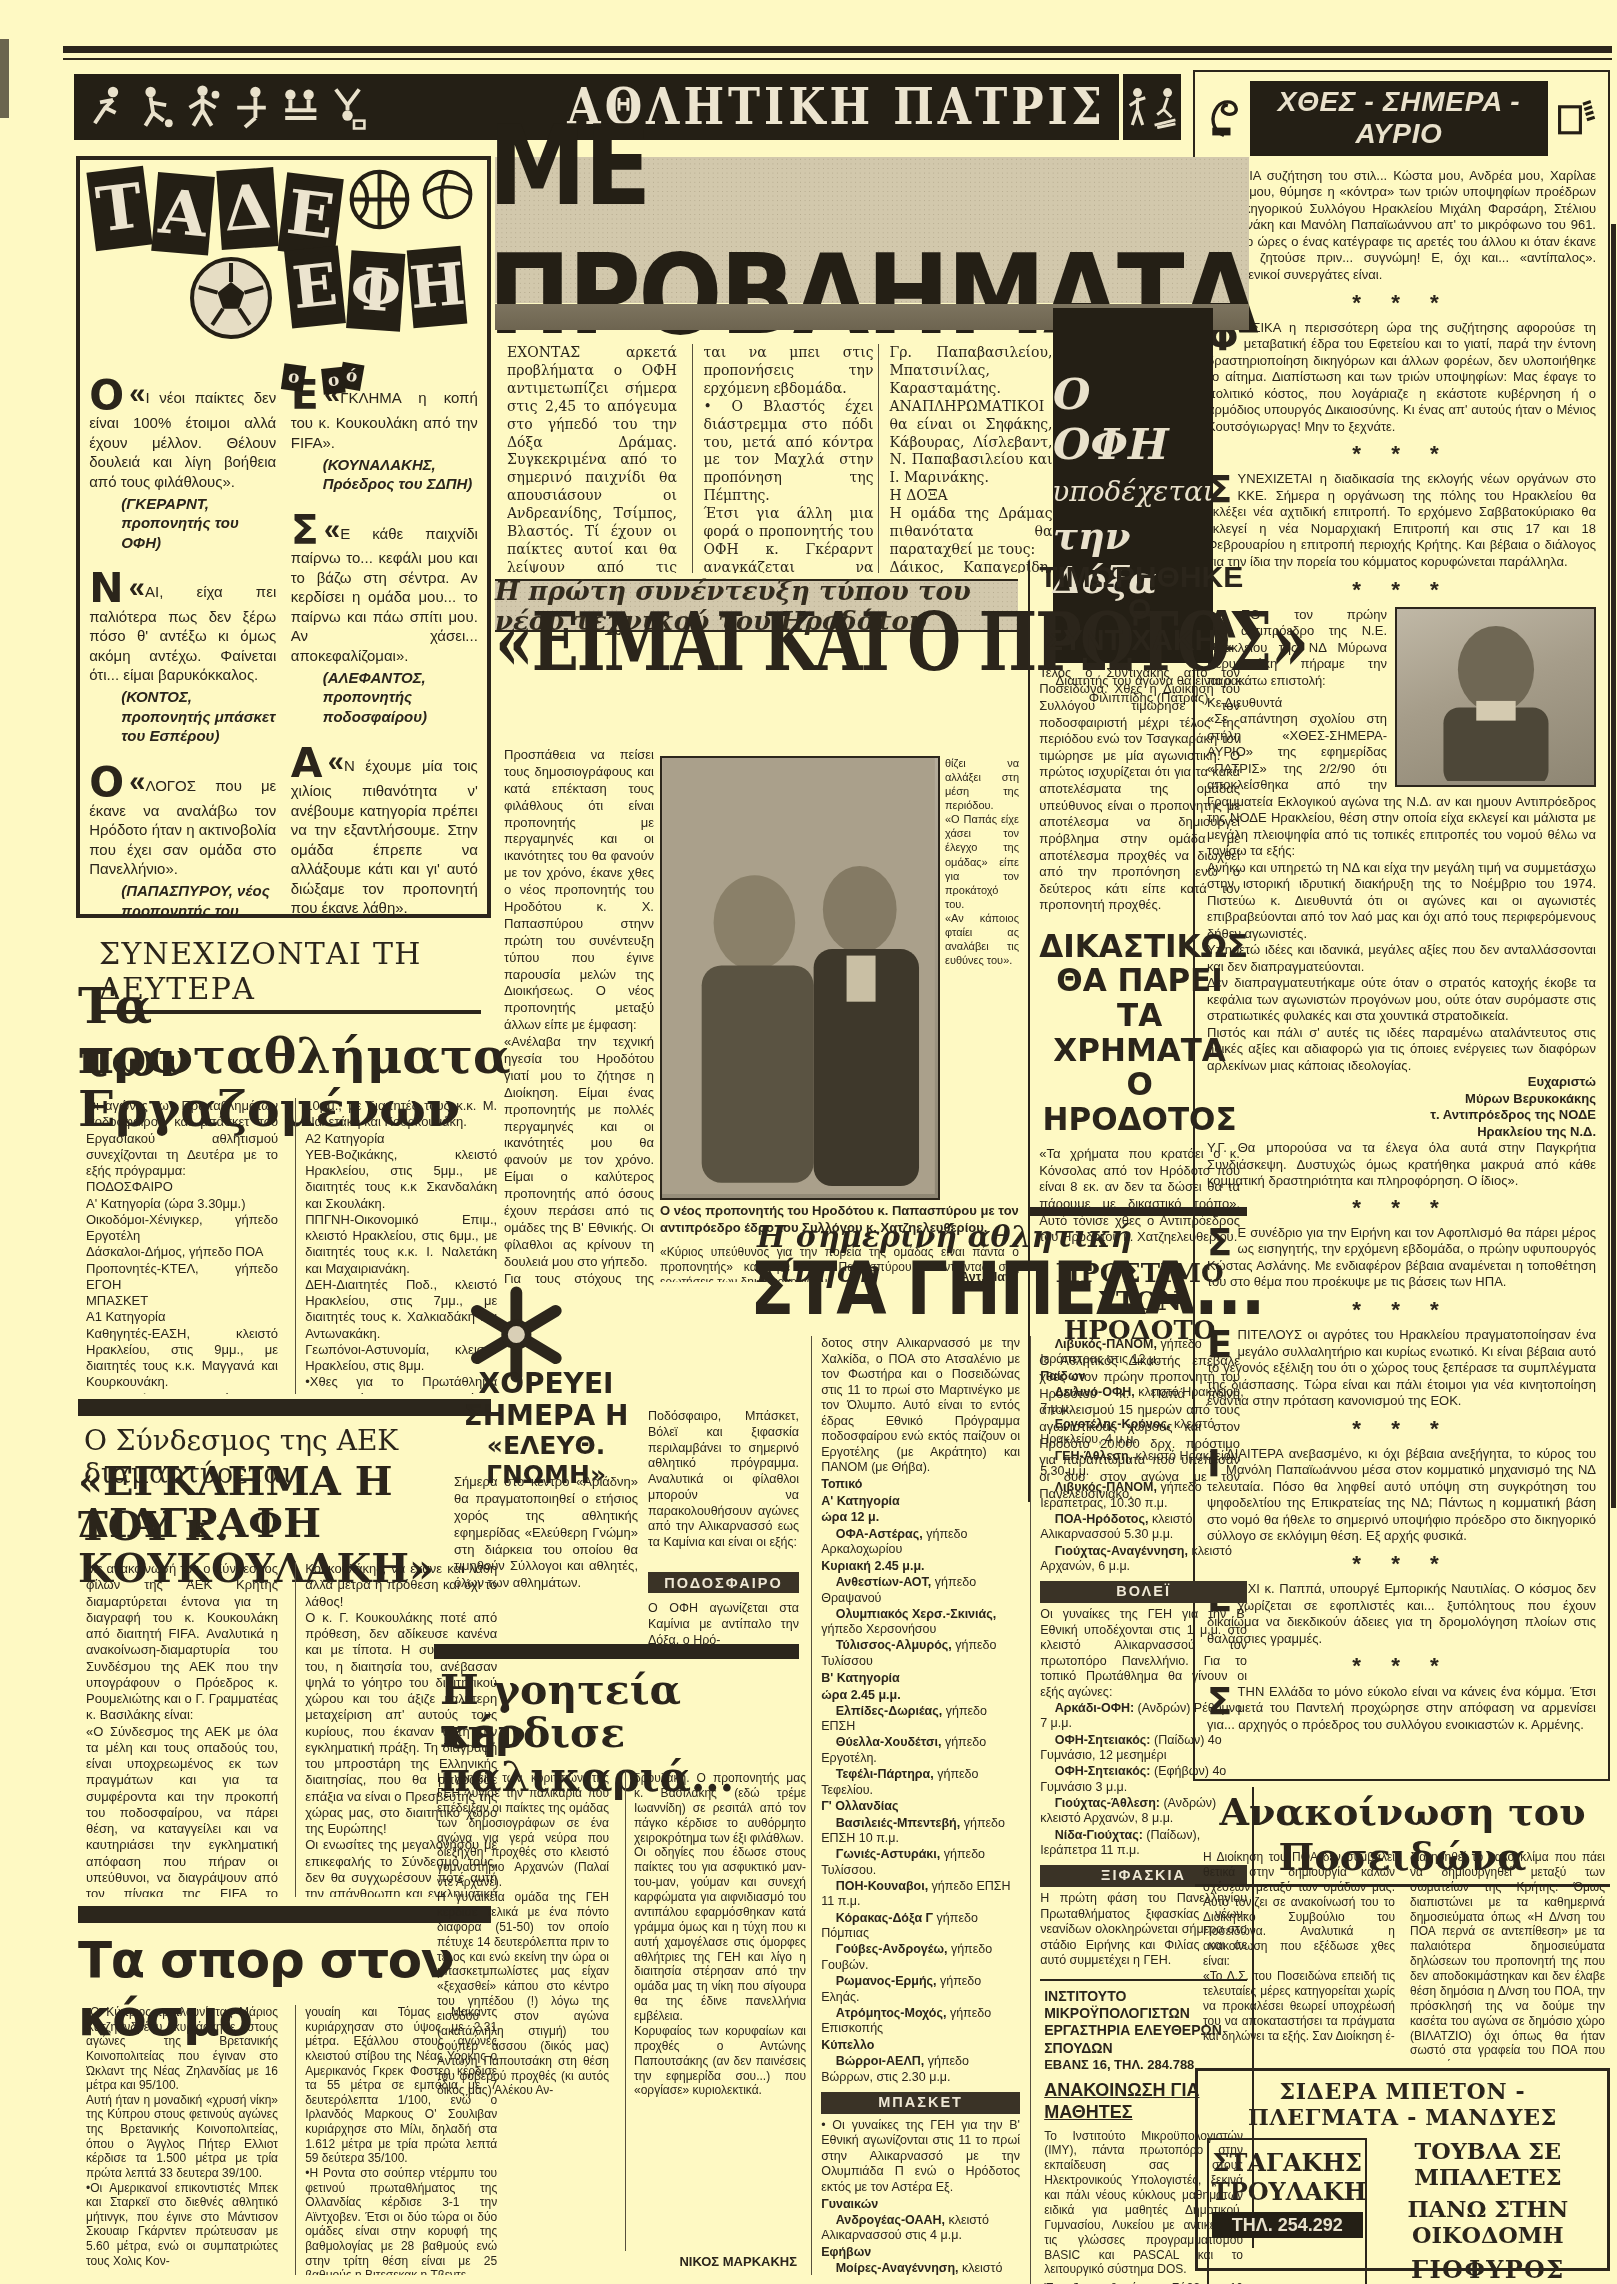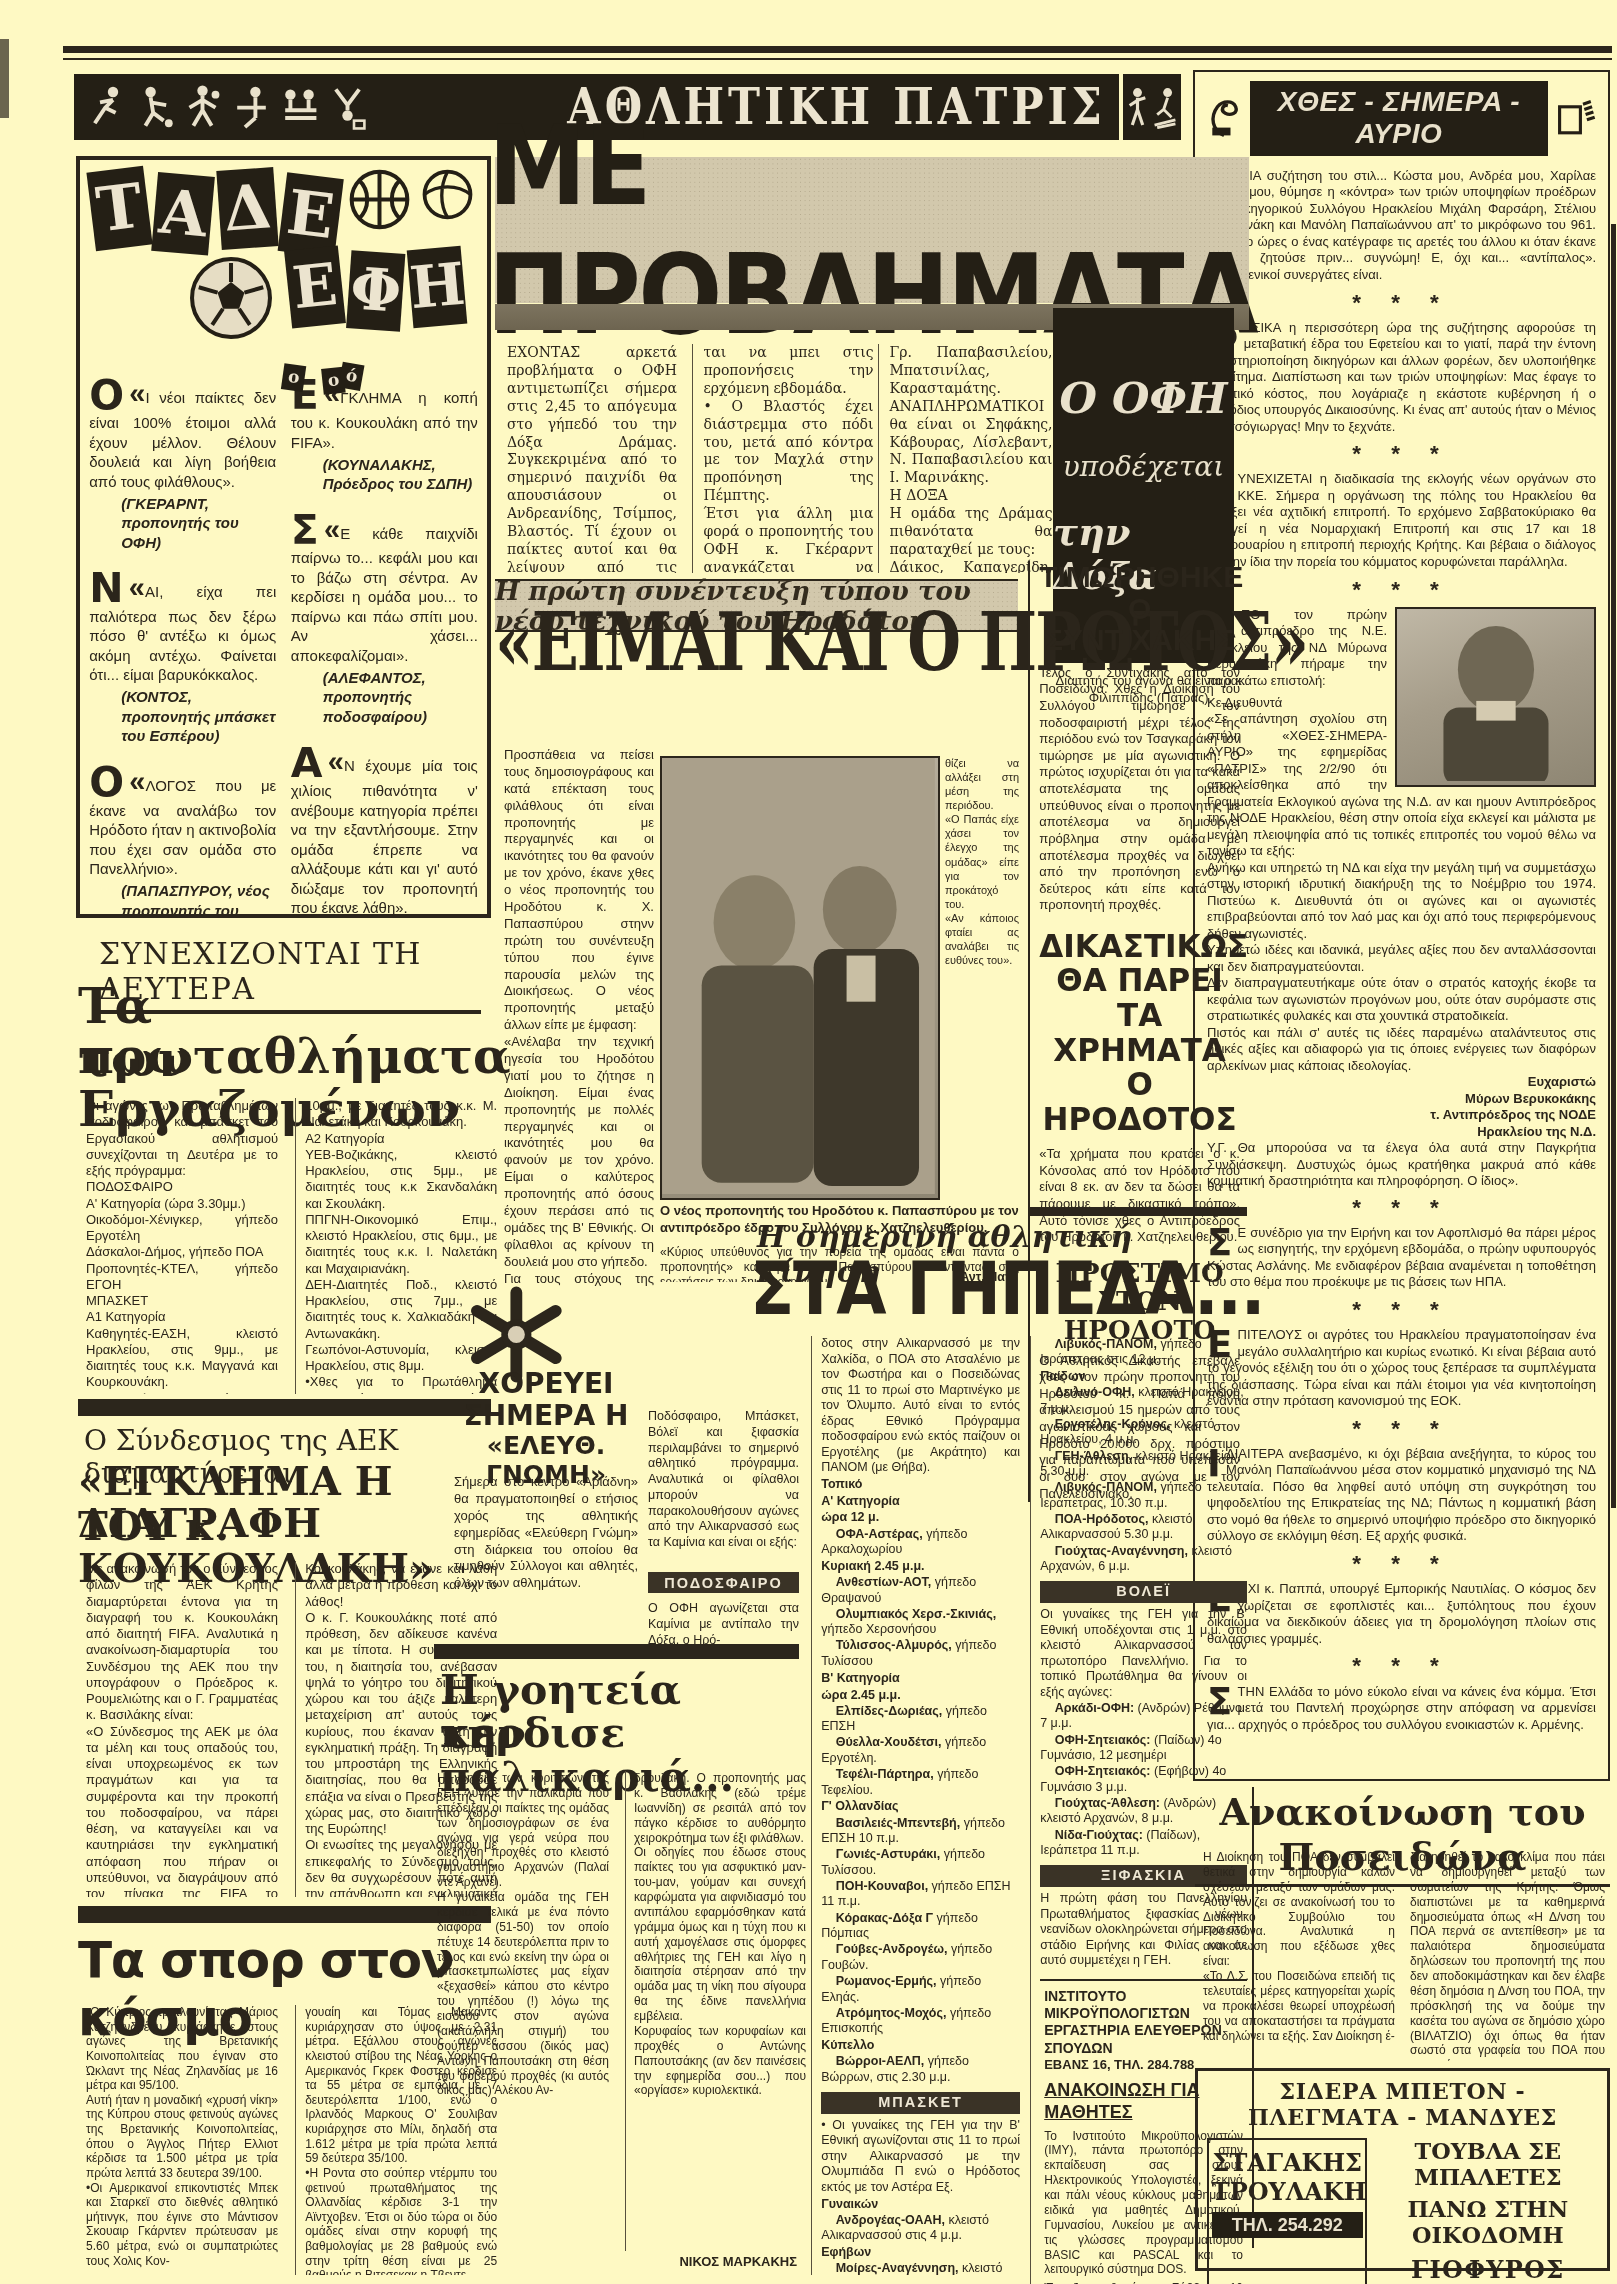--- a/index.html
+++ b/index.html
@@ -195,21 +195,21 @@
   <div class="abs j pre serif" style="left:692px;top:344px;width:170px;height:229px;font-size:14px;line-height:1.28;overflow:hidden;border-left:1.3px solid #57503e;padding-left:10.5px">ται να μπει στις προπονήσεις την ερχόμενη εβδομάδα.
 • Ο Βλαστός έχει διάστρεμμα στο πόδι του, μετά από κόντρα με τον Μαχλά στην προπόνηση της Πέμπτης.
 Έτσι για άλλη μια φορά ο προπονητής του ΟΦΗ κ. Γκέραρντ αναγκάζεται να αλλάξει την ενδεκάδα του. Αρχίζουμε:
 Σοβιάς, Γκούλης, Παπαδόπουλος, Βάθουλας, Ίσης, Πατεράτζης, Βέρα, Νιόπλιας,</div>
   <div class="abs j pre serif" style="left:878px;top:344px;width:163px;height:229px;font-size:14px;line-height:1.28;overflow:hidden;border-left:1.3px solid #57503e;padding-left:10.5px">Γρ. Παπαβασιλείου, Μπατσινίλας, Καρασταμάτης.
 ΑΝΑΠΛΗΡΩΜΑΤΙΚΟΙ θα είναι οι Σηφάκης, Κάβουρας, Λίσλεβαντ, Ν. Παπαβασιλείου και Ι. Μαρινάκης.
 Η ΔΟΞΑ
 Η ομάδα της Δράμας πιθανότατα θα παραταχθεί με τους:
 Δάικος, Καπαγερίδη, Παπαθεοδώρου, Δροσ琐ιάλη, Μιχαηλίδη, Βασιλακάκη, Μουρατίδη, Χαραλαμπίδη, Αδάμου, Ουσταμπασίδη, Βούζα.</div>
 
-  <div class="abs blackbox" style="left:1053px;top:308px;width:181px;height:355px;display:flex;flex-direction:column;align-items:center;justify-content:center;gap:27px">
+  <div class="abs blackbox" style="left:1053px;top:308px;width:160px;height:355px;display:flex;flex-direction:column;align-items:center;justify-content:center;gap:6px">
     <span class="serif" style="font-size:43px;font-weight:bold;font-style:italic">Ο ΟΦΗ</span>
     <span class="serif" style="font-size:28px;font-style:italic">υποδέχεται</span>
     <span class="serif" style="font-size:37px;font-weight:bold;font-style:italic">την Δόξα</span>
   </div>
   <div class="abs" style="left:1053px;top:673px;width:195px;font-size:13px;line-height:1.3;text-align:center">Διαιτητής του αγώνα θα είναι ο κ. Φιλιππίδης (Πάτρας).</div>
 
   <div class="abs halftone serif" style="left:495px;top:579px;width:523px;height:49px;border-top:2.6px solid #2c261c;border-bottom:2.6px solid #2c261c;display:flex;align-items:center;justify-content:center">
     <span style="font-size:26px;font-weight:bold;font-style:italic;color:#332c1e">Η πρώτη συνέντευξη τύπου του νέου τεχνικού του Ηροδότου</span>
   </div>
   <div class="abs serif" style="left:495px;top:603px;width:523px;height:99px;display:flex;align-items:flex-start">

